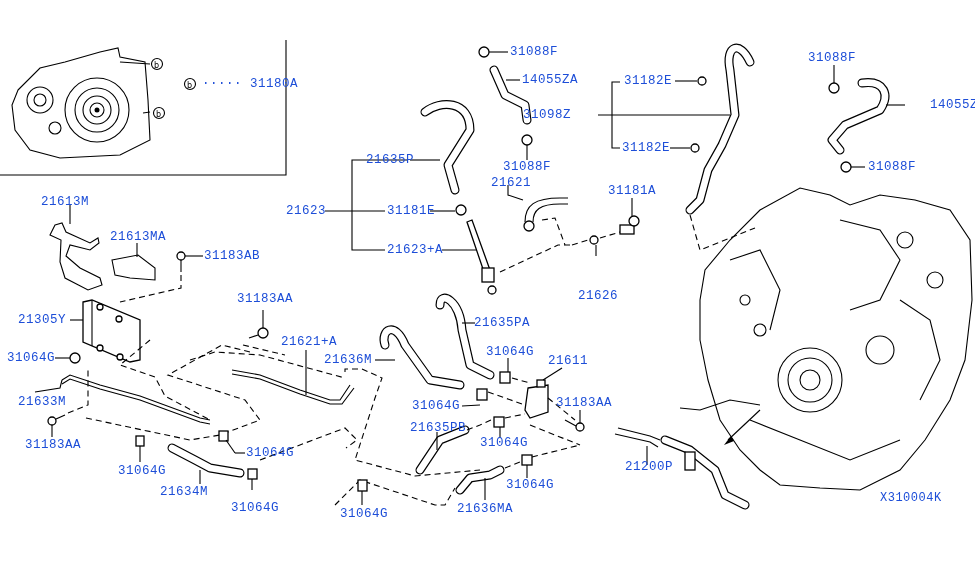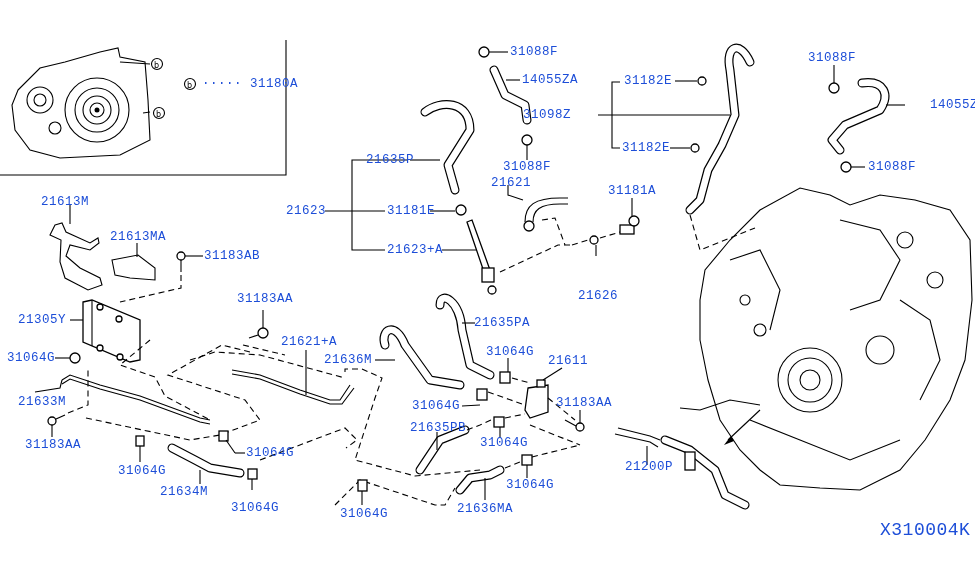--- a/index.html
+++ b/index.html
@@ -356,13 +356,13 @@
 <div class="lbl" style="left:25px;top:439px;">31183AA</div>
 <div class="lbl" style="left:246px;top:447px;">31064G</div>
 <div class="lbl" style="left:118px;top:465px;">31064G</div>
 <div class="lbl" style="left:160px;top:486px;">21634M</div>
 <div class="lbl" style="left:625px;top:441px;margin-top:20px;">21200P</div>
 <div class="lbl" style="left:506px;top:479px;">31064G</div>
 <div class="lbl" style="left:231px;top:502px;">31064G</div>
 <div class="lbl" style="left:340px;top:508px;">31064G</div>
 <div class="lbl" style="left:457px;top:503px;">21636MA</div>
 
-<div class="lbl" style="left:880px;top:524px;font-size:18px;">X310004K</div>
+<div class="lbl" style="left:880px;top:492px;font-size:12px;">X310004K</div>
 
 </body></html>

